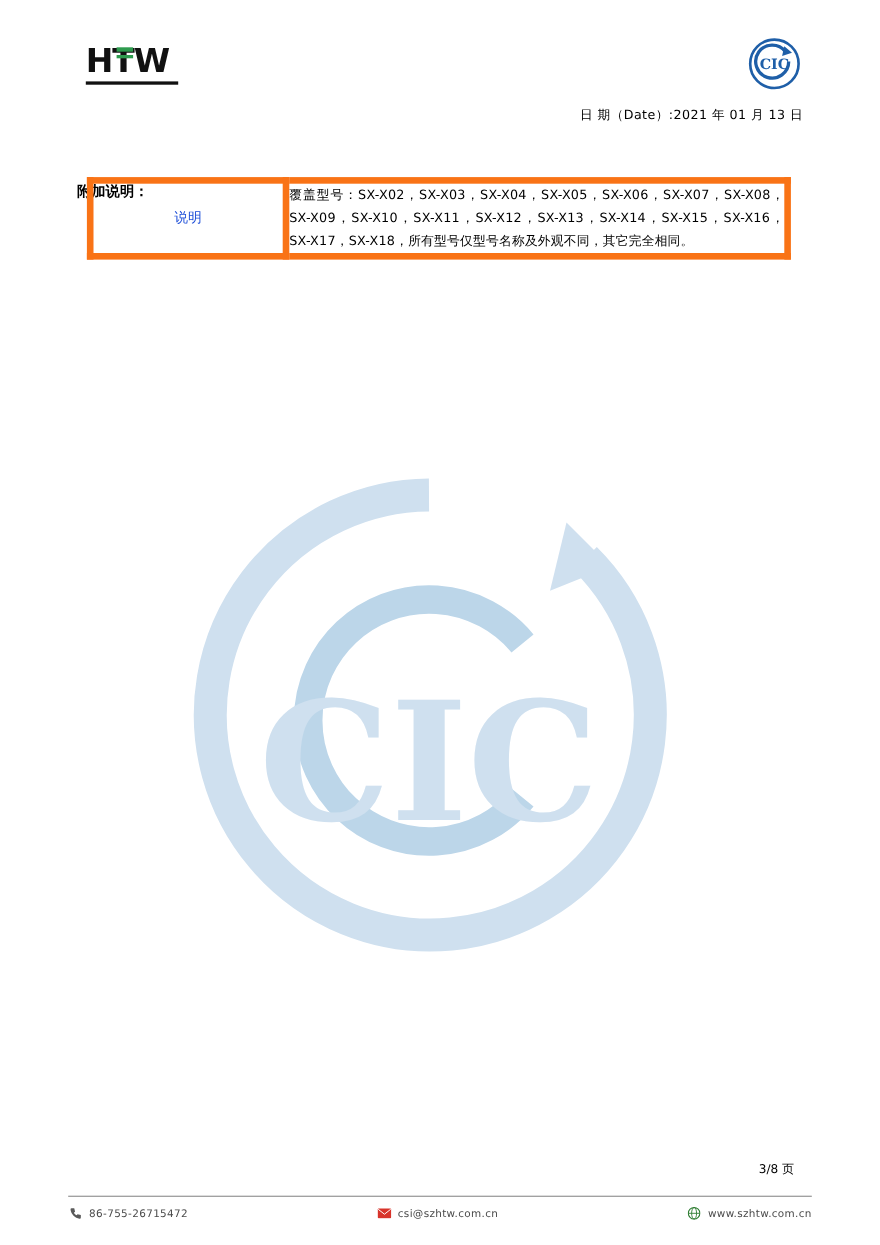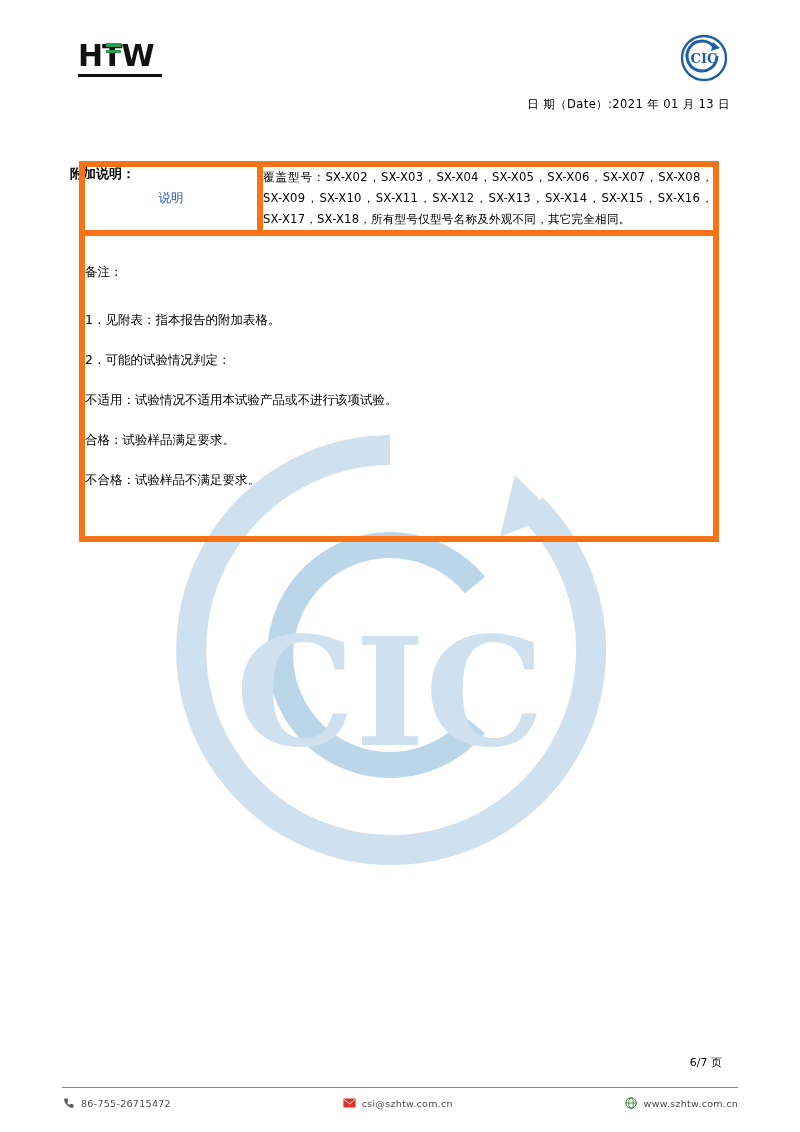--- a/index.html
+++ b/index.html
@@ -257,34 +257,24 @@
   </div>
 
   <div class="section-title">附加说明：</div>
 
   <table class="main-table">
     <tbody>
         <tr>
       <td class="cell-label">说明</td>
       <td class="cell-models">覆盖型号：SX-X02，SX-X03，SX-X04，SX-X05，SX-X06，SX-X07，SX-X08，SX-X09，SX-X10，SX-X11，SX-X12，SX-X13，SX-X14，SX-X15，SX-X16，SX-X17，SX-X18，所有型号仅型号名称及外观不同，其它完全相同。</td>
     </tr>
-    <tr>
-      <td class="notes-cell" colspan="2">
-        <div class="nline">备注：</div>
-        <div class="nline">1．见附表：指本报告的附加表格。</div>
-        <div class="nline">2．可能的试验情况判定：</div>
-        <div class="nline">不适用：试验情况不适用本试验产品或不进行该项试验。</div>
-        <div class="nline">合格：试验样品满足要求。</div>
-        <div class="nline">不合格：试验样品不满足要求。</div>
-      </td>
-    </tr>
   </tbody>
     </table>
 
-  <div class="page-num">6/7 页</div>
+  <div class="page-num">3/8 页</div>
 
   <div class="footer-rule"></div>
   <div class="footer">
     <div class="footer-item">
       <span class="fico">
         <svg viewBox="0 0 16 16" width="12" height="12" xmlns="http://www.w3.org/2000/svg">
           <path d="M3 2 L6 2 L7 6 L5.5 7.2 a8 8 0 0 0 3.3 3.3 L10 9 L14 10 L14 13 a1.5 1.5 0 0 1 -1.7 1.5 C7 13.8 2.2 9 1.5 3.7 A1.5 1.5 0 0 1 3 2 Z" fill="#5a5a5a"></path>
         </svg>
       </span>
       <span>86-755-26715472</span>

